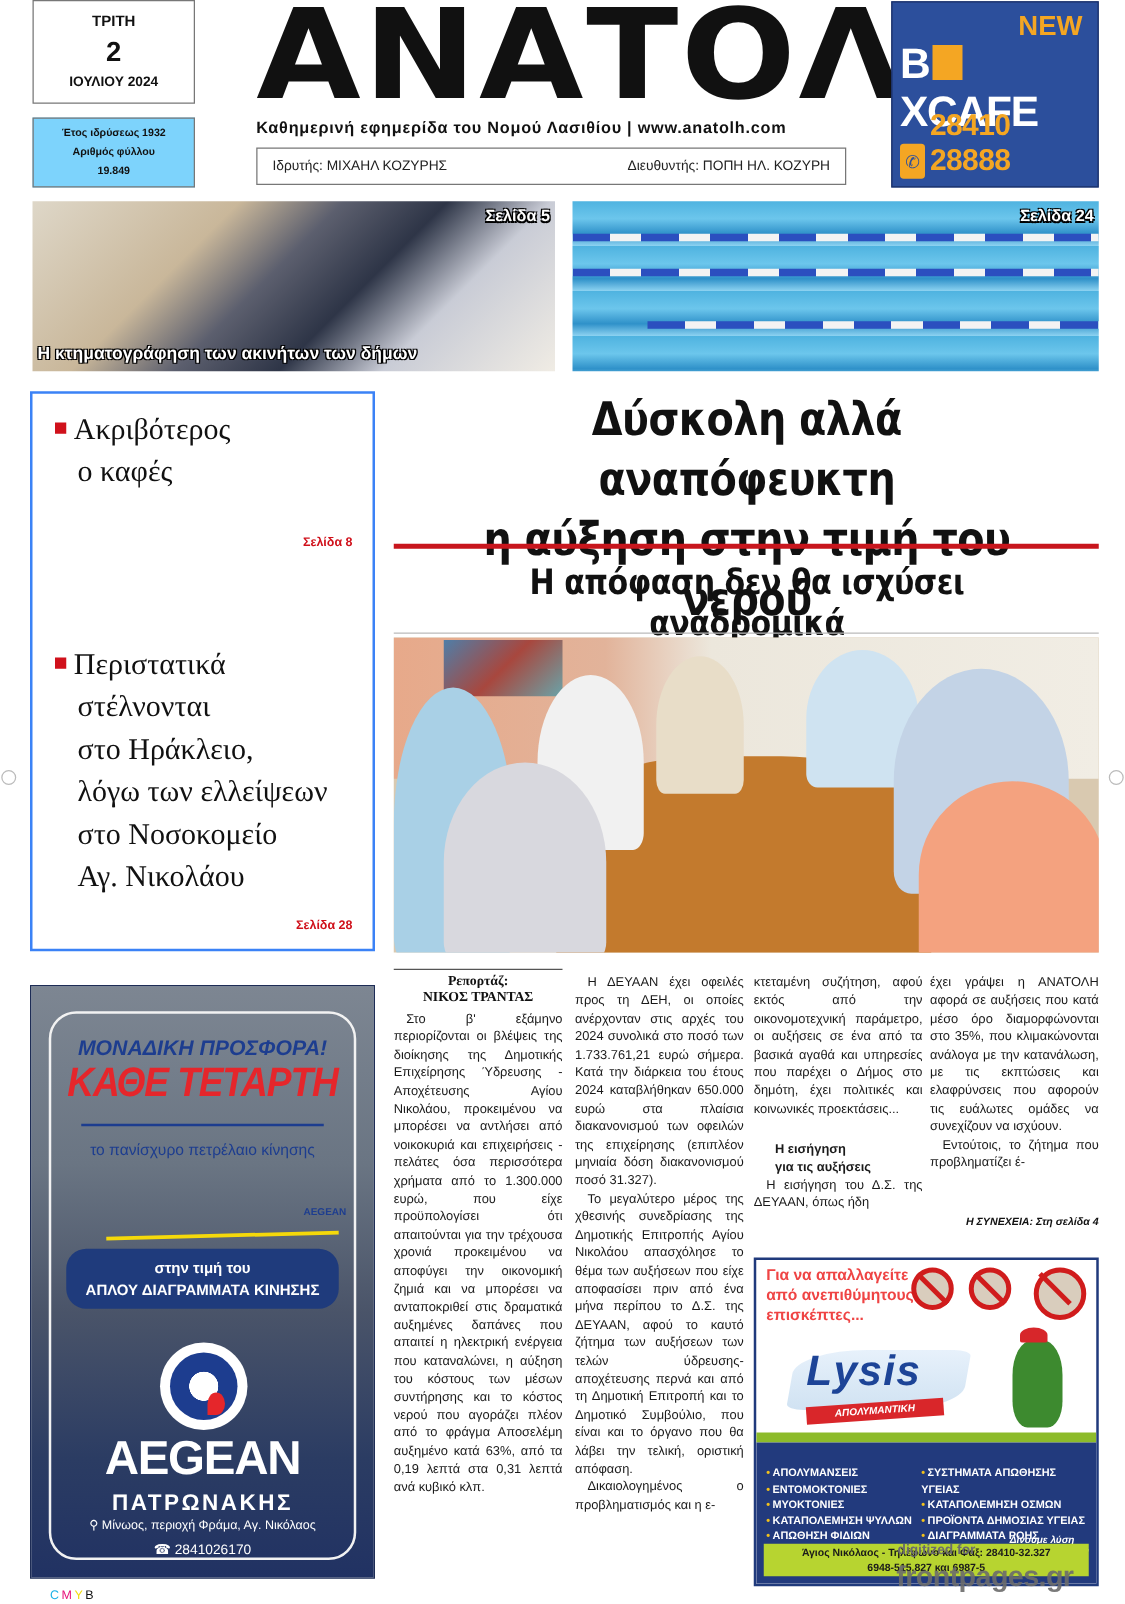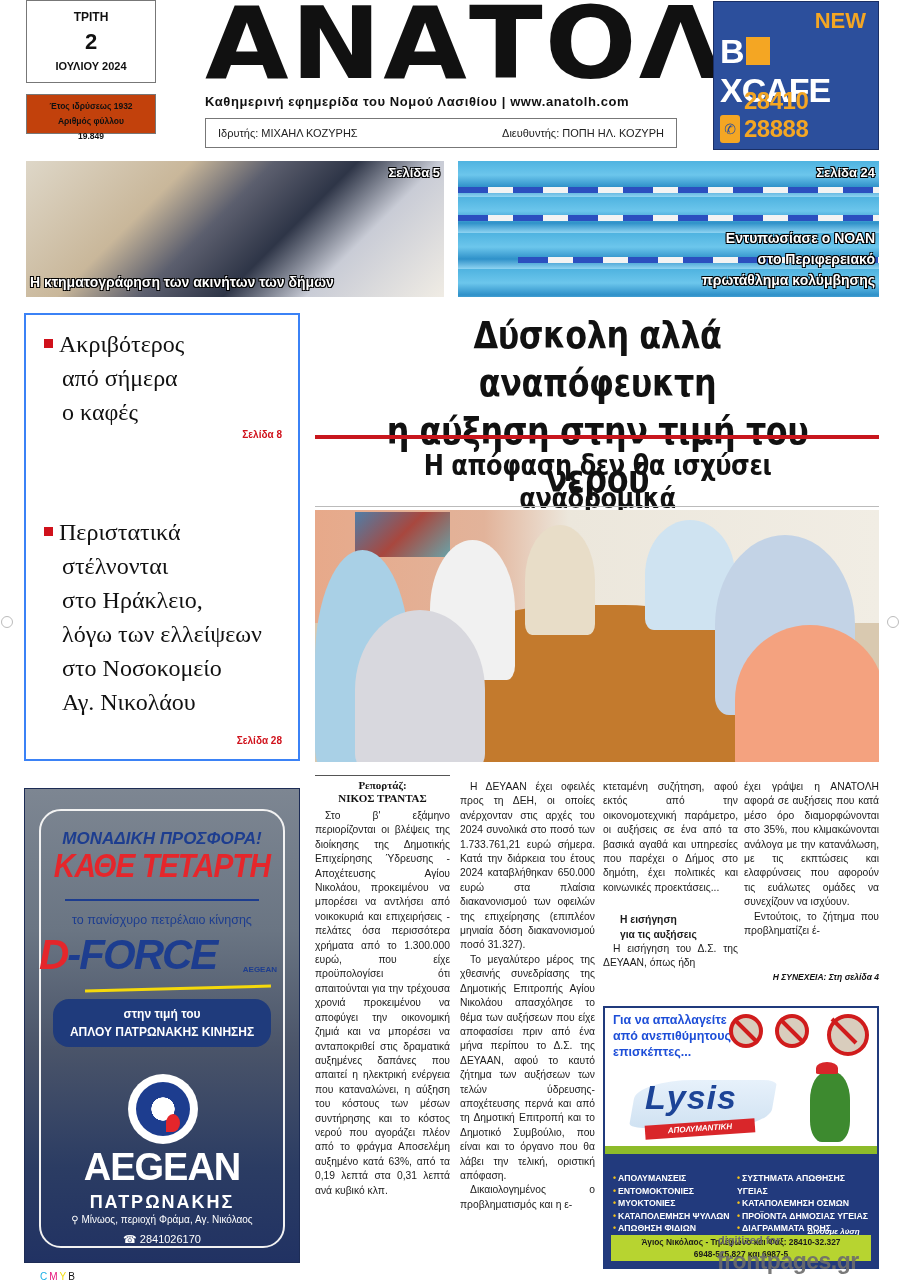--- a/index.html
+++ b/index.html
@@ -4,21 +4,21 @@
 <style>
   * { box-sizing: border-box; margin: 0; padding: 0; }
   body { width: 900px; height: 1283px; background: #ffffff; position: relative; overflow: hidden; font-family: "Liberation Sans", sans-serif; color: #111; }
   .abs { position: absolute; }
 
   
   .datebox { left: 26px; top: 0; width: 130px; height: 83px; border: 1px solid #777; text-align: center; }
   .datebox .day { font-weight: bold; font-size: 12px; margin-top: 9px; }
   .datebox .num { font-weight: bold; font-size: 22px; margin-top: 5px; }
   .datebox .month { font-weight: bold; font-size: 11px; margin-top: 5px; }
-  .infobox { left: 26px; top: 94px; width: 130px; height: 40px; border: 1px solid #777; background: #c2410c; text-align: center; font-size: 8.5px; font-weight: bold; line-height: 15px; padding-top: 4px; }
+  .infobox { left: 26px; top: 94px; width: 130px; height: 56px; border: 1px solid #777; background: #7dd3fc; text-align: center; font-size: 8.5px; font-weight: bold; line-height: 15px; padding-top: 4px; }
   .masthead { left: 205px; top: -6px; width: 475px; height: 100px; font-family: "DejaVu Sans", sans-serif; font-weight: bold; font-size: 100px; letter-spacing: 2px; line-height: 100px; text-align: center; color: #111; transform: scaleX(1.08); transform-origin: left top; }
   .tagline { left: 205px; top: 94px; width: 475px; font-size: 13px; font-weight: bold; letter-spacing: 0.6px; color: #111; }
   .staffbox { left: 205px; top: 118px; width: 472px; height: 30px; border: 1px solid #777; font-size: 11px; display: flex; justify-content: space-between; align-items: center; padding: 0 12px; color: #222; }
 
   .ad-boxcafe { left: 713px; top: 1px; width: 166px; height: 149px; background: #2c4f9c; border: 1px solid #1a2f66; }
   .ad-boxcafe .new { position: absolute; right: 12px; top: 6px; color: #f4a623; font-weight: bold; font-size: 22px; }
   .ad-boxcafe .brand { position: absolute; left: 6px; top: 30px; color: #fff; font-weight: bold; font-size: 34px; letter-spacing: -1px; }
   .ad-boxcafe .bubble { display: inline-block; width: 24px; height: 28px; background: #f4a623; vertical-align: -2px; margin: 0 2px; position: relative; }
   .ad-boxcafe .phone { position: absolute; left: 30px; bottom: 6px; color: #f4a623; font-weight: bold; font-size: 24px; letter-spacing: -0.5px; }
   .ad-boxcafe .phone-icon { position: absolute; left: 6px; bottom: 6px; width: 20px; height: 28px; background: #f4a623; border-radius: 3px; color: #2c4f9c; font-size: 14px; text-align: center; line-height: 28px; }
@@ -79,21 +79,21 @@
   .ad-aegean .t5 { position: absolute; left: 0; right: 0; top: 357px; text-align: center; color: #fff; font-weight: bold; font-size: 38px; letter-spacing: -1px; }
   .ad-aegean .t6 { position: absolute; left: 0; right: 0; top: 403px; text-align: center; color: #fff; font-weight: bold; font-size: 18px; letter-spacing: 2px; }
   .ad-aegean .t7 { position: absolute; left: 0; right: 0; top: 425px; text-align: center; color: #fff; font-size: 10px; }
   .ad-aegean .t8 { position: absolute; left: 0; right: 0; top: 444px; text-align: center; color: #fff; font-size: 11px; }
 
   .cmyb { left: 40px; top: 1271px; font-size: 10px; font-weight: normal; letter-spacing: 2px; }
   .cmyb .c { color: #19b0e6; } .cmyb .m { color: #e6127a; } .cmyb .y { color: #f2dd10; } .cmyb .b { color: #111; }
 
   
   .ad-lysis { left: 603px; top: 1006px; width: 276px; height: 263px; border: 2px solid #203a7c; background: #fff; overflow: hidden; }
-  .ad-lysis .intro { position: absolute; left: 8px; top: 4px; font-weight: bold; font-size: 12.5px; line-height: 16px; color: #1d4ed8; }
+  .ad-lysis .intro { position: absolute; left: 8px; top: 4px; font-weight: bold; font-size: 12.5px; line-height: 16px; color: #ef4444; }
   .ad-lysis .noicon { position: absolute; width: 34px; height: 34px; border: 4px solid #d01c1c; border-radius: 50%; background: #d9cdbd; }
   .ad-lysis .noicon::after { content: ""; position: absolute; left: 11px; top: -4px; width: 4px; height: 34px; background: #d01c1c; transform: rotate(-45deg); }
   .ad-lysis .logo { position: absolute; left: 28px; top: 72px; width: 140px; height: 48px; background: linear-gradient(180deg, #e7f1fb, #d0e2f2); border-radius: 40% 10% 40% 10%; transform: skewX(-10deg); }
   .ad-lysis .logo-txt { position: absolute; left: 40px; top: 70px; font-weight: bold; font-style: italic; font-size: 34px; color: #1d4497; letter-spacing: 1px; }
   .ad-lysis .logo-sub { position: absolute; left: 40px; top: 114px; width: 110px; height: 14px; background: #d9262a; color: #fff; font-size: 8px; font-weight: bold; font-style: italic; text-align: center; line-height: 14px; transform: rotate(-4deg); }
   .ad-lysis .mascot { position: absolute; left: 205px; top: 64px; width: 40px; height: 70px; background: #3d8a2f; border-radius: 40% 40% 30% 30%; }
   .ad-lysis .mascot::before { content: ""; position: absolute; left: 6px; top: -10px; width: 22px; height: 12px; background: #d7262a; border-radius: 50% 50% 10% 10%; }
   .ad-lysis .green { position: absolute; left: 0; right: 0; top: 138px; height: 8px; background: #8dbb2a; }
   .ad-lysis .blue { position: absolute; left: 0; right: 0; top: 146px; bottom: 0; background: #223a7d; }
   .ad-lysis .svc { position: absolute; color: #fff; font-weight: bold; font-size: 8.7px; line-height: 12.5px; }
@@ -137,31 +137,25 @@
 
 <div class="abs teaser teaser-left">
   <div class="page">Σελίδα 5</div>
   <div class="cap">Η κτηματογράφηση των ακινήτων των δήμων</div>
 </div>
 <div class="abs teaser teaser-right">
   <div class="lane" style="top:26px"></div>
   <div class="lane" style="top:54px"></div>
   <div class="lane" style="top:96px;left:60px"></div>
   <div class="page">Σελίδα 24</div>
-  <div class="cap">
-    <div>Εντυπωσίασε ο ΝΟΑΝ</div>
-    <div>στο Περιφερειακό</div>
-    <div>πρωτάθλημα κολύμβησης</div>
-  </div>
 </div>
 
 <div class="abs briefs">
   <div class="brief" style="top:12px">
     <div class="line first"><span class="bullet"></span><span>Ακριβότερος</span></div>
-    <div class="line">από σήμερα</div>
     <div class="line">ο καφές</div>
   </div>
   <div class="brief-page" style="top:114px">Σελίδα 8</div>
 
   <div class="brief" style="top:200px">
     <div class="line first"><span class="bullet"></span><span>Περιστατικά</span></div>
     <div class="line">στέλνονται</div>
     <div class="line">στο Ηράκλειο,</div>
     <div class="line">λόγω των ελλείψεων</div>
     <div class="line">στο Νοσοκομείο</div>
@@ -216,26 +210,25 @@
   <p>Εντούτοις, το ζήτημα που προβληματίζει έ-</p>
 </div>
 <div class="abs cont">Η ΣΥΝΕΧΕΙΑ: Στη σελίδα 4</div>
 
 <div class="abs ad-aegean">
   <div class="frame"></div>
   <div class="t1">ΜΟΝΑΔΙΚΗ ΠΡΟΣΦΟΡΑ!</div>
   <div class="t2">ΚΑΘΕ ΤΕΤΑΡΤΗ</div>
   <div class="hr"></div>
   <div class="t3">το πανίσχυρο πετρέλαιο κίνησης</div>
-  <div class="t4"><span class="d">D</span><span>-FORCE</span></div>
   <div class="t4b">AEGEAN</div>
   <div class="yline"></div>
   <div class="pill">
     <div>στην τιμή του</div>
-    <div>ΑΠΛΟΥ ΠΑΤΡΩΝΑΚΗΣ ΚΙΝΗΣΗΣ</div>
+    <div>ΑΠΛΟΥ ΔΙΑΓΡΑΜΜΑΤΑ ΚΙΝΗΣΗΣ</div>
   </div>
   <div class="logo"></div>
   <div class="t5">AEGEAN</div>
   <div class="t6">ΠΑΤΡΩΝΑΚΗΣ</div>
   <div class="t7"><span>⚲ </span><span>Μίνωος, περιοχή Φράμα, Αγ. Νικόλαος</span></div>
   <div class="t8"><span>☎ </span><span>2841026170</span></div>
 </div>
 
 <div class="abs cmyb">
   <span class="c">C</span><span class="m">M</span><span class="y">Y</span><span class="b">B</span>

